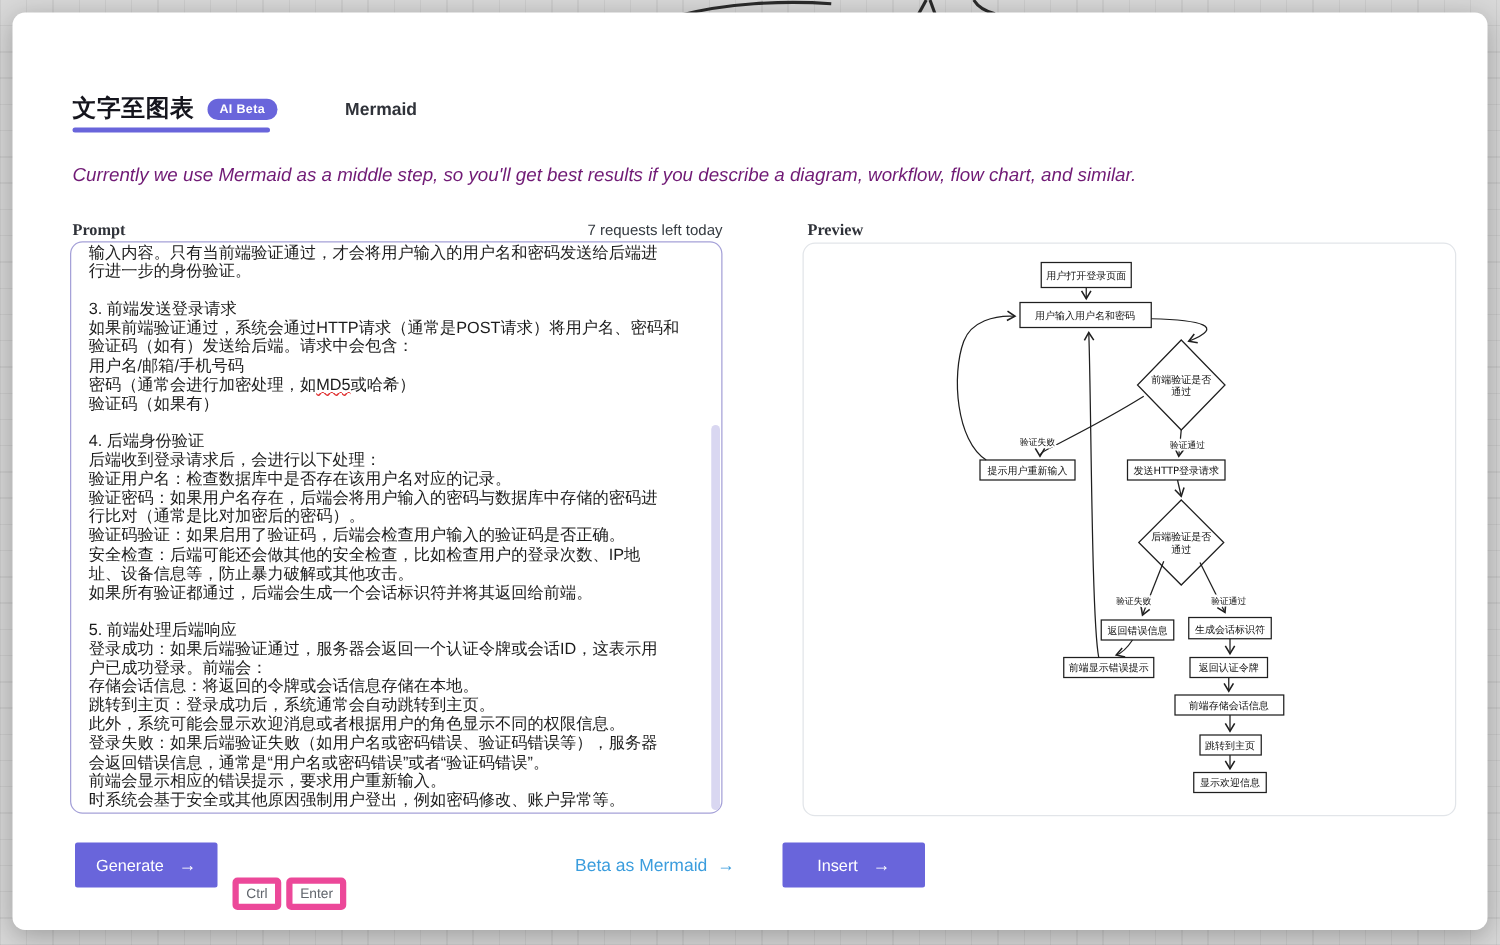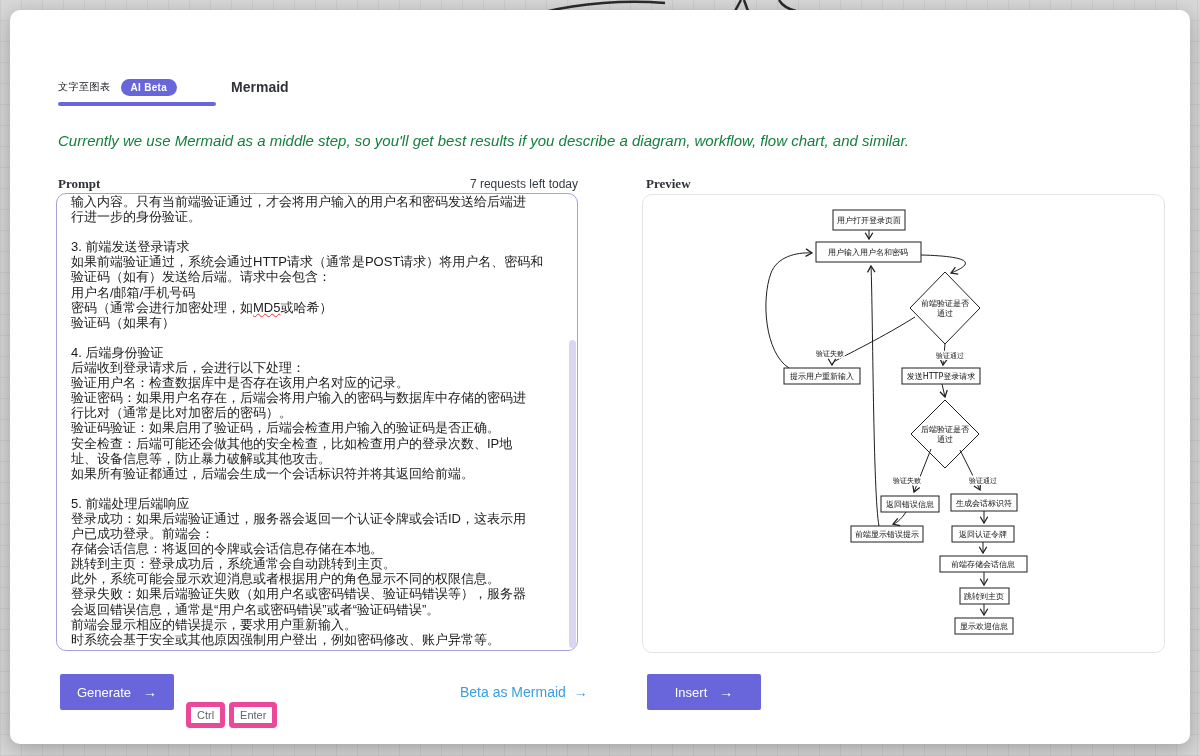--- a/index.html
+++ b/index.html
@@ -13,31 +13,31 @@
   }
   .sketch{position:absolute;left:0;top:0;width:1200px;height:14px;z-index:1;}
   .modal{
     position:absolute;left:10px;top:10px;width:1180px;height:734px;
     background:#ffffff;border-radius:10px;z-index:2;
     box-shadow:0 5px 22px rgba(0,0,0,0.28);
   }
   
   .tab-row{position:absolute;left:48px;top:60px;height:34px;display:flex;align-items:center;}
   .tab{display:flex;align-items:center;cursor:pointer;}
-  .tab-title{font-size:10px;font-weight:normal;color:#15151d;letter-spacing:.5px;}
+  .tab-title{font-size:19px;font-weight:bold;color:#15151d;letter-spacing:.5px;}
   .ai-badge{
     margin-left:10px;background:#6965db;color:#fff;font-size:10px;font-weight:bold;
     padding:3px 10px;border-radius:10px;letter-spacing:.3px;
   }
   .tab-mermaid{margin-left:54px;font-size:14px;font-weight:bold;color:#2f3239;}
   .tab-underline{position:absolute;left:48px;top:92px;width:158px;height:4px;background:#6965db;border-radius:2px;}
   
   .description{
     position:absolute;left:48px;top:122px;width:1000px;
-    font-style:italic;font-size:15px;color:#15803d;
+    font-style:italic;font-size:15px;color:#701a75;
   }
   
   .col-label{position:absolute;font-size:13px;font-weight:bold;color:#2f3239;font-family:Liberation Serif, serif;}
   .quota{position:absolute;left:48px;top:167px;width:520px;text-align:right;font-size:12px;font-weight:normal;color:#343a40;}
   
   .prompt-box{
     position:absolute;left:46px;top:183px;width:522px;height:458px;box-sizing:border-box;
     border:1.5px solid #a5a1d8;border-radius:10px;background:#fff;
     padding:0 14px;overflow:hidden;
     font-size:13px;line-height:15.1px;color:#1c1c1c;
@@ -64,21 +64,21 @@
   .flow-edge-label{font-family:"DejaVu Sans",sans-serif;font-size:7px;fill:#111;text-anchor:middle;
     paint-order:stroke;stroke:#ffffff;stroke-width:3px;}
   
   .btn{
     position:absolute;width:114px;height:36px;background:#6965db;border:none;border-radius:2px;
     color:#fff;font-size:13px;font-family:inherit;display:flex;align-items:center;justify-content:center;gap:12px;
     cursor:pointer;
   }
   .btn .arrow{font-size:14px;}
   .generate-btn{left:50px;top:664px;}
-  .insert-btn{left:637px;top:664px;}
+  .insert-btn{left:616px;top:664px;}
   .keycaps{position:absolute;left:176px;top:672px;display:flex;gap:4px;}
   .keycap{
     font-size:11px;color:#60656c;border:5px solid #ec4899;border-radius:4px;
     padding:2px 6px;background:#fff;margin-top:20px;
   }
   .view-mermaid{
     position:absolute;left:450px;top:674px;font-size:14px;color:#3b9ddd;cursor:pointer;
     display:flex;gap:8px;align-items:center;
   }
 </style>

